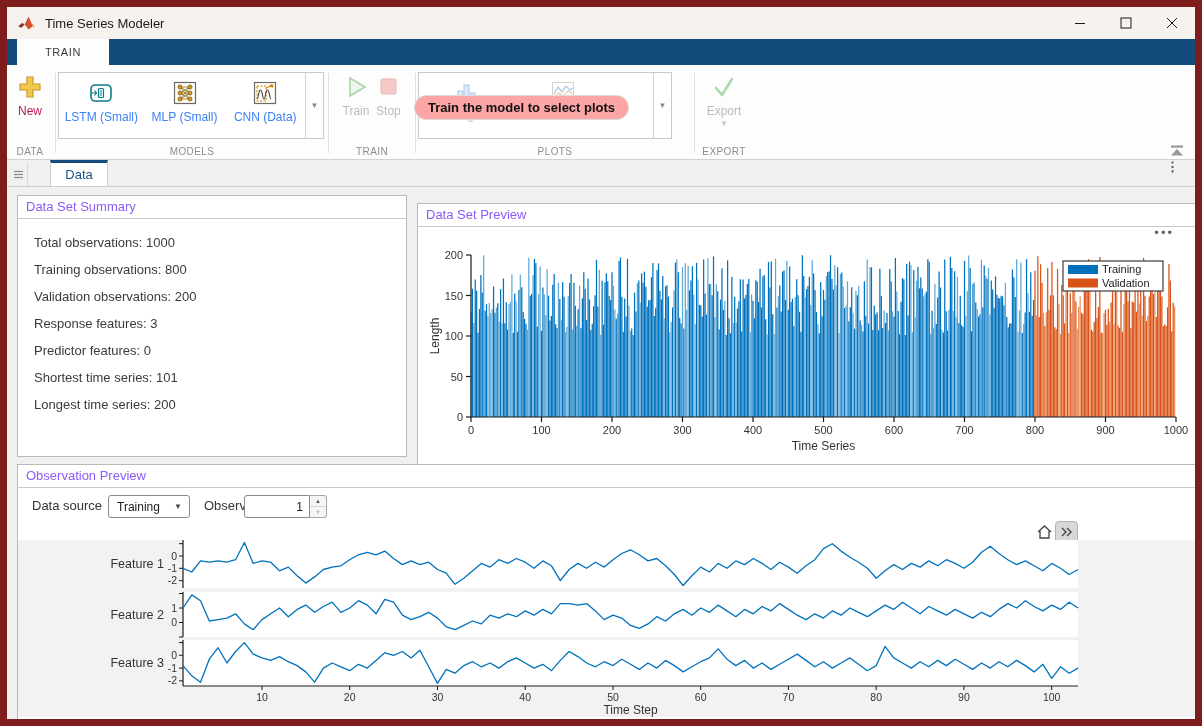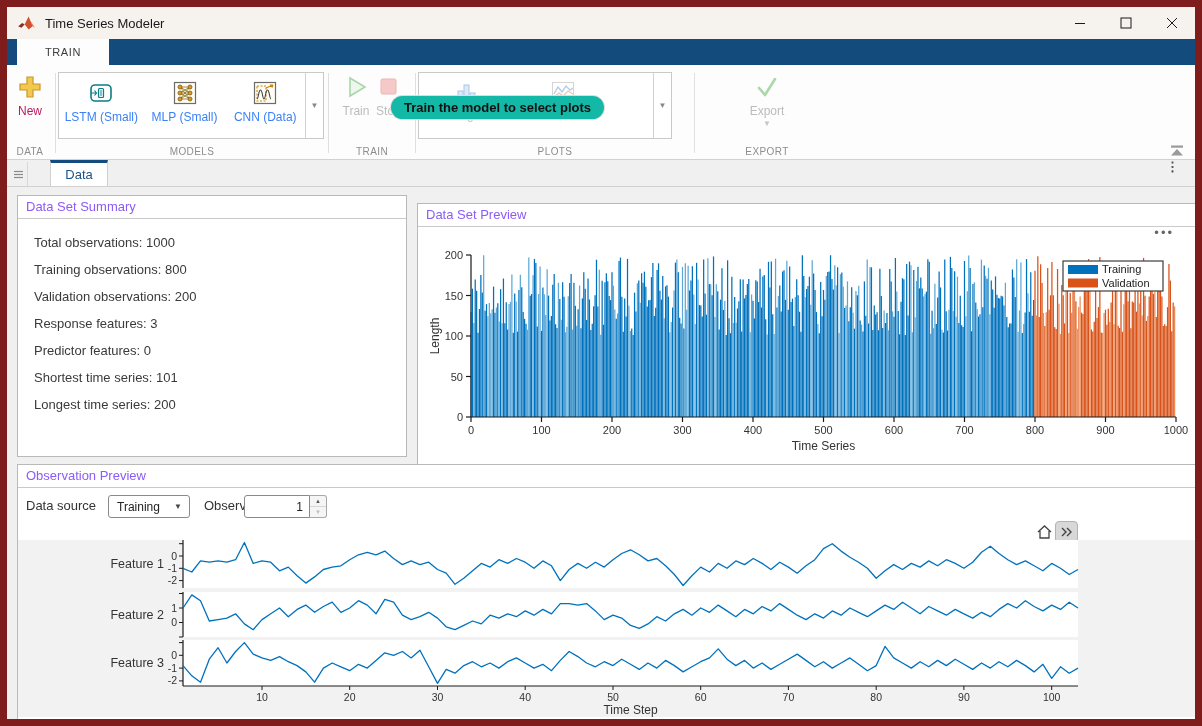--- a/index.html
+++ b/index.html
@@ -21,21 +21,21 @@
   .rsec-label{position:absolute;bottom:2px;left:0;right:0;text-align:center;font-size:10px;color:#8d8d8d;letter-spacing:.4px;}
   .rdiv{width:1px;background:#e0e0e0;margin:8px 2px 6px 2px;}
   .big-btn{display:flex;flex-direction:column;align-items:center;padding-top:9px;cursor:default;}
   .big-btn .bb-label{font-size:12px;color:#be185d;margin-top:4px;}
   .big-btn.disabled .bb-label{color:#bcbcbc;}
   .gallery{margin-top:7px;height:67px;background:#fff;border:1px solid #c9c9c9;display:flex;box-sizing:border-box;}
   .gal-item{display:flex;flex-direction:column;align-items:center;padding-top:7px;}
   .gal-item .gi-label{font-size:12px;color:#3b82f6;margin-top:4px;white-space:nowrap;}
   .gal-item.disabled .gi-label{color:#c2c2c2;}
   .gal-drop{width:17px;border-left:1px solid #d2d2d2;display:flex;align-items:center;justify-content:center;color:#888;font-size:8px;}
-  .plots-tooltip{position:absolute;left:384px;top:31px;height:23px;line-height:23px;background:#14b8a6;
+  .plots-tooltip{position:absolute;left:408px;top:31px;height:23px;line-height:23px;background:#fca5a5;
     border-radius:12px;padding:0 13px;font-weight:bold;font-size:13px;color:#111;z-index:5;
     box-shadow:0 0 0 1px #dcdcdc;white-space:nowrap;}
   .collapse-btn{position:absolute;right:10px;bottom:4px;width:16px;height:12px;}
   .export-caret{font-size:8px;color:#c6c6c6;margin-top:1px;}
   
   .doctabs{height:27px;background:#f0f0f0;border-bottom:1px solid #d0d0d0;position:relative;display:flex;align-items:flex-end;box-sizing:border-box;}
   .doc-menu-btn{width:18px;height:24px;margin-left:2px;display:flex;align-items:center;justify-content:center;border-right:1px solid #d8d8d8;}
   .doc-tab{margin-left:22px;width:58px;height:26px;background:#fff;border:1px solid #d0d0d0;border-top:3px solid #124B7C;
     border-bottom:none;display:flex;align-items:center;justify-content:center;font-size:13px;color:#1b5385;box-sizing:border-box;}
   .doc-kebab{position:absolute;right:16px;top:3px;color:#555;font-size:13px;font-weight:bold;line-height:7px;text-align:center;}
@@ -205,21 +205,21 @@
             <polyline points="4,17 9,13 13,16 18,11 23,14" fill="none" stroke="#f0c4b2" stroke-width="1.2"></polyline>
           </svg>
         </div>
         <div style="flex:1"></div>
         <div class="gal-drop">▼</div>
       </div>
       <div class="rsec-label">PLOTS</div>
     </div>
     <div class="rdiv"></div>
 
-    <div class="rsec" style="width:54px;margin-left:43px;">
+    <div class="rsec" style="width:54px;">
       <div class="big-btn disabled">
         <svg width="26" height="26" viewBox="0 0 26 26">
           <path d="M5 14 l6 7 L21 5" fill="none" stroke="#abd8ab" stroke-width="2.6" stroke-linecap="round" stroke-linejoin="round"></path>
         </svg>
         <span class="bb-label">Export</span>
         <span class="export-caret">▼</span>
       </div>
       <div class="rsec-label">EXPORT</div>
     </div>
 
@@ -803,21 +803,21 @@
           <rect x="645" y="35" width="100" height="30" fill="#fff" stroke="#3c3c3c" stroke-width="1.2"></rect>
           <rect x="650" y="39" width="30" height="9" fill="#0072BD"></rect>
           <text x="684" y="47" font-size="11" fill="#1a1a1a">Training</text>
           <rect x="650" y="52.5" width="30" height="9" fill="#D95319"></rect>
           <text x="684" y="60.5" font-size="11" fill="#1a1a1a">Validation</text>
         </svg>
     </div>
 
     <div class="panel panel-obs">
       <div class="panel-header">Observation Preview</div>
-      <span class="obs-label" style="left:8px;top:33px;text-align:right;">Data source</span>
+      <span class="obs-label" style="left:14px;top:33px;text-align:right;">Data source</span>
       <div class="obs-dd">
         <span class="dd-text">Training</span>
         <span class="dd-caret">▼</span>
       </div>
       <span class="obs-label" style="left:186px;top:33px;">Observation</span>
       <div class="obs-spin">
         <input type="text" readonly="" value="1" style="">
         <div class="spin-btns">
           <div class="spin-up">▲</div>
           <div class="spin-dn">▼</div>

